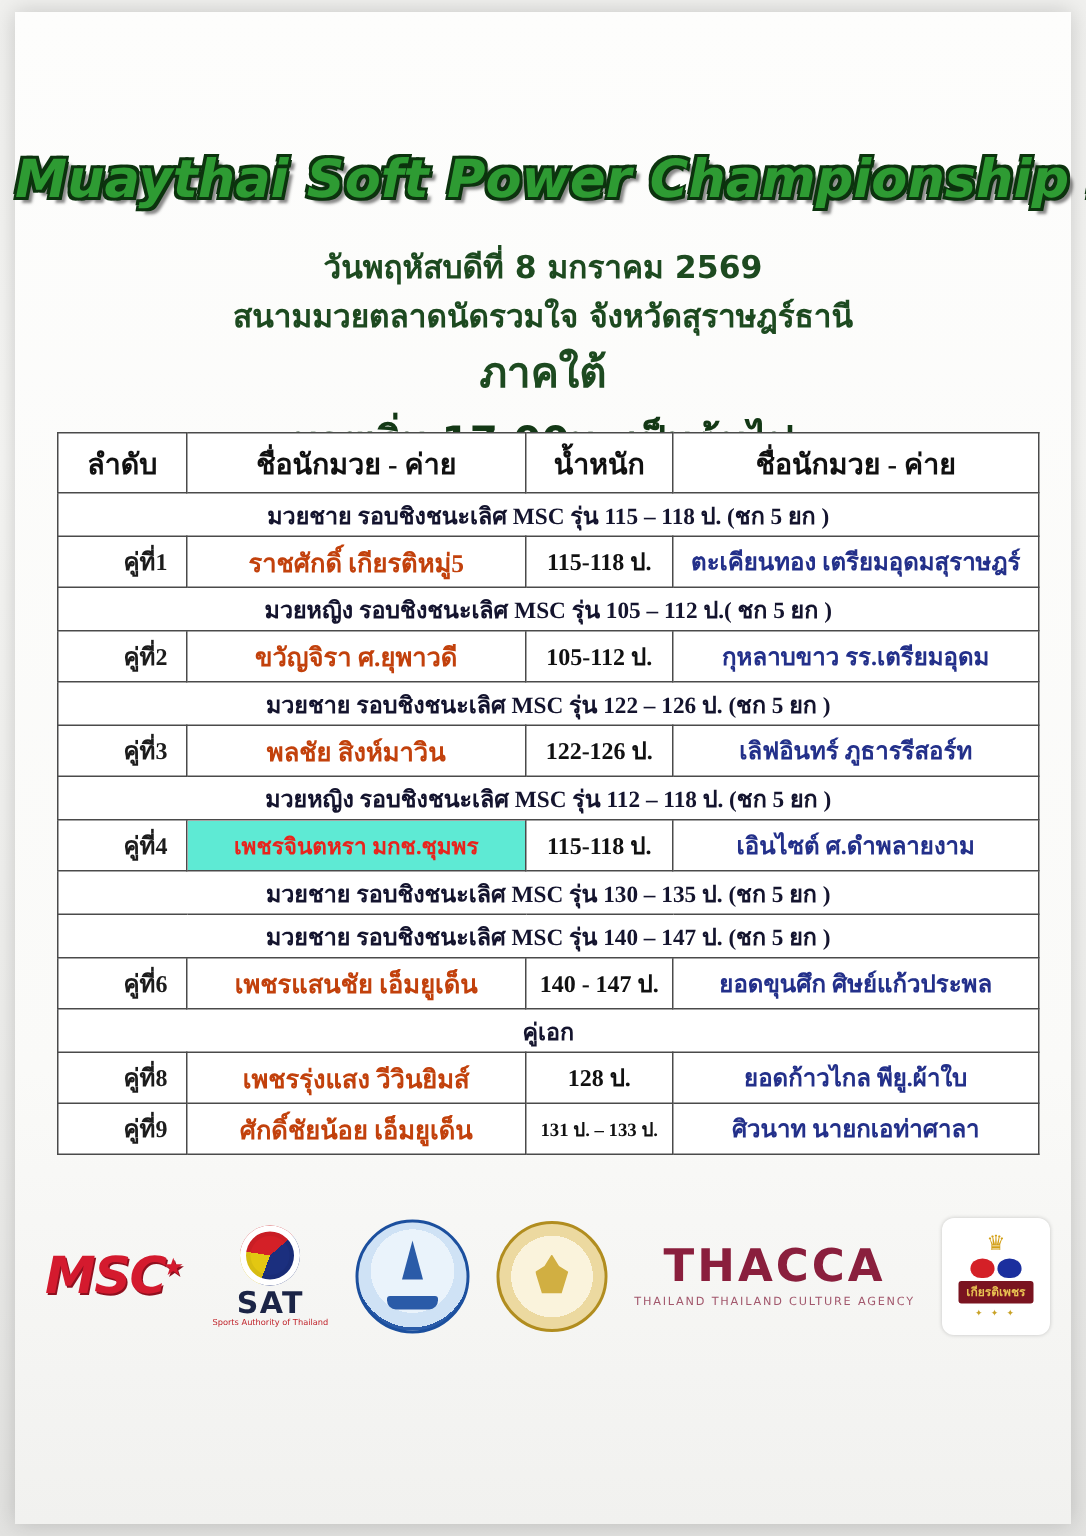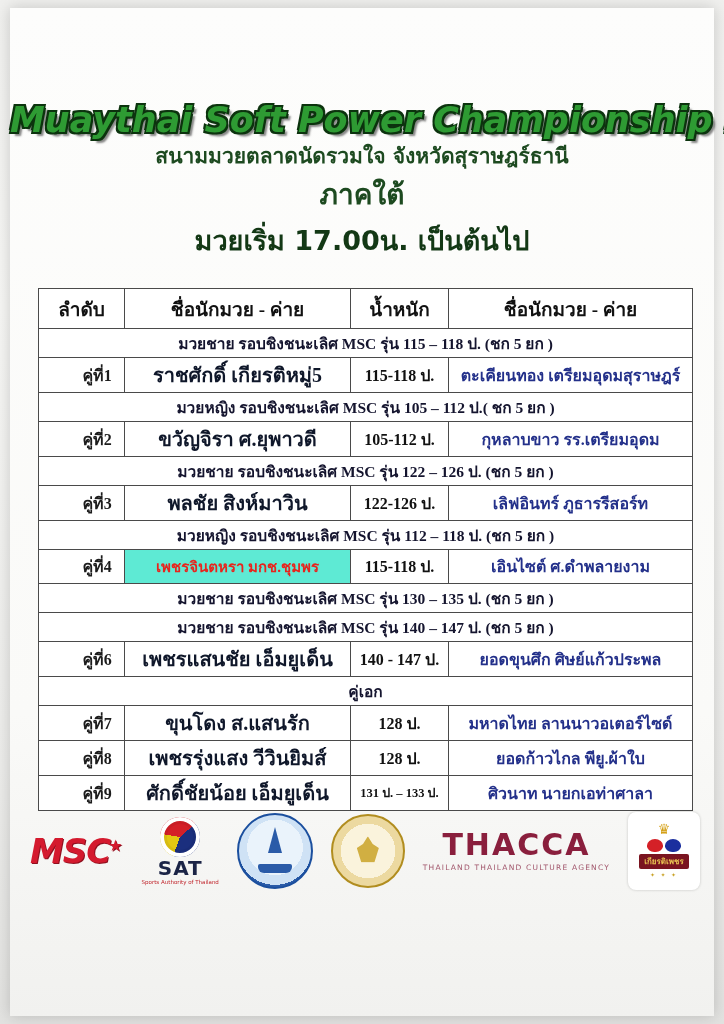--- a/index.html
+++ b/index.html
@@ -49,21 +49,21 @@
   }
   .fight-table th{
     height:37px; font-family:"Liberation Serif", serif;
     font-size:19px; font-weight:bold; color:#111;
   }
   tr.section-row td{
     height:26px; font-size:15.5px; font-weight:bold; color:#14142e;
   }
   tr.fight-row td{ height:31px; }
   td.pair-cell{ font-size:16px; font-weight:bold; color:#1c1c1c;padding-left:32px; }
-  td.red-cell{ font-size:20px; font-weight:bold; color:#0f172a; }
+  td.red-cell{ font-size:17px; font-weight:bold; color:#c2410c; }
   td.red-cell.highlight{
     font-family:Liberation Serif, serif;
     font-size:15px; color:#e8241d; background:#5eead4;
   }
   td.weight-cell{ font-size:16px; font-weight:bold; color:#111; }
   td.weight-cell.small{ font-size:12.5px; }
   td.blue-cell{ font-size:16px; font-weight:bold; color:#23308a; }
   
   .sponsors{
     position:absolute; left:20px; top:800px; width:670px; height:85px;
@@ -138,20 +138,21 @@
   }
   .kp-laurel{ color:#c9a227; font-size:6px; letter-spacing:2px; margin-top:2px; }
 </style>
 </head>
 <body>
 
 <div class="page">
 
   <div class="header">
     <div class="title">Muaythai Soft Power Championship 2025</div>
+    <div class="sub sub-date">วันพฤหัสบดีที่ 8 มกราคม 2569</div>
     <div class="sub sub-venue">สนามมวยตลาดนัดรวมใจ จังหวัดสุราษฎร์ธานี</div>
     <div class="sub sub-region">ภาคใต้</div>
     <div class="sub sub-start">มวยเริ่ม 17.00น. เป็นต้นไป</div>
   </div>
 
   <table class="fight-table">
     <colgroup>
       <col class="c-no">
         <col class="c-red">
         <col class="c-weight">
@@ -211,26 +212,20 @@
         <tr class="fight-row">
           <td class="pair-cell">คู่ที่6</td>
           <td class="red-cell">เพชรแสนชัย เอ็มยูเด็น</td>
           <td class="weight-cell">140 - 147 ป.</td>
           <td class="blue-cell">ยอดขุนศึก ศิษย์แก้วประพล</td>
         </tr>
         <tr class="section-row">
           <td colspan="4">คู่เอก</td>
         </tr>
         <tr class="fight-row">
-          <td class="pair-cell">คู่ที่7</td>
-          <td class="red-cell">ขุนโดง ส.แสนรัก</td>
-          <td class="weight-cell">128 ป.</td>
-          <td class="blue-cell">มหาดไทย ลานนาวอเตอร์ไซด์</td>
-        </tr>
-        <tr class="fight-row">
           <td class="pair-cell">คู่ที่8</td>
           <td class="red-cell">เพชรรุ่งแสง วีวินยิมส์</td>
           <td class="weight-cell">128 ป.</td>
           <td class="blue-cell">ยอดก้าวไกล พียู.ผ้าใบ</td>
         </tr>
         <tr class="fight-row">
           <td class="pair-cell">คู่ที่9</td>
           <td class="red-cell">ศักดิ์ชัยน้อย เอ็มยูเด็น</td>
           <td class="weight-cell small">131 ป. – 133 ป.</td>
           <td class="blue-cell">ศิวนาท นายกเอท่าศาลา</td>

